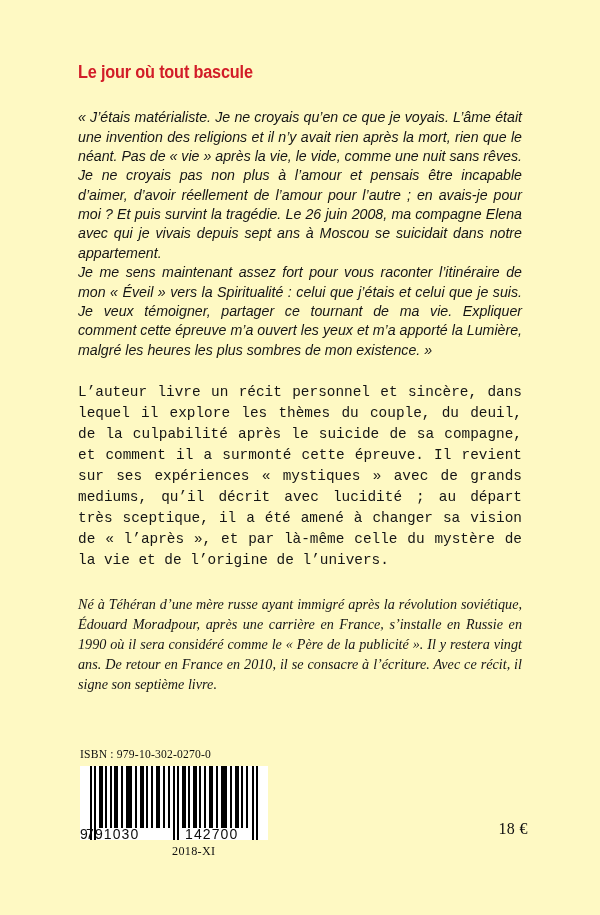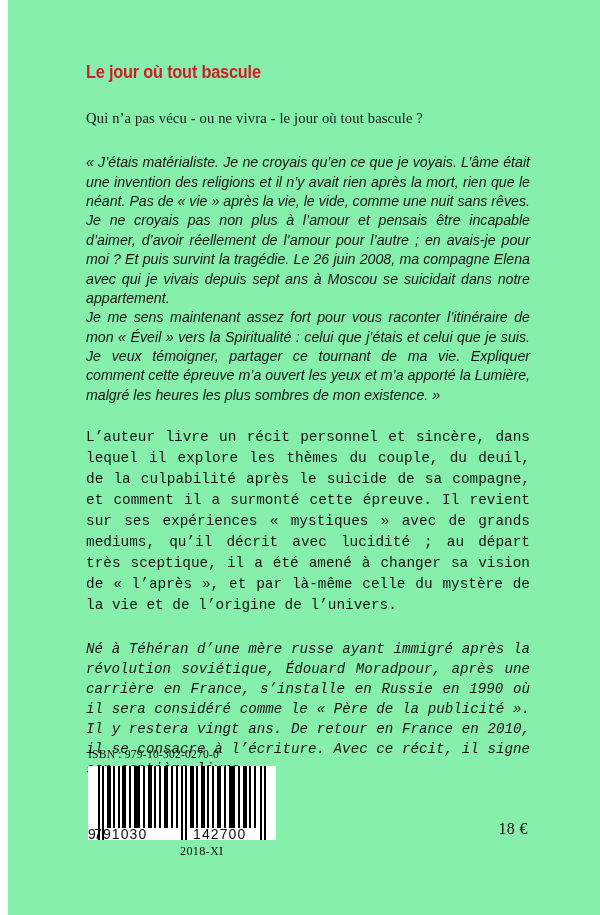--- a/index.html
+++ b/index.html
@@ -14,22 +14,21 @@
     position: relative;
     overflow: hidden;
     font-family: "Liberation Serif", "DejaVu Serif", serif;
     color: #1a1a1a;
     -webkit-font-smoothing: antialiased;
   }
 
   .page {
     position: absolute;
     inset: 0;
-    background: #86efac;
-    margin-left: 8px;
+    background: #fef9c3;
   }
 
   .content {
     position: absolute;
     left: 78px;
     top: 62px;
     width: 444px;
   }
 
   
@@ -77,21 +76,21 @@
     font-size: 14.4px;
     line-height: 1.46;
     text-align: justify;
     text-justify: inter-word;
     color: #151515;
     margin: 0 0 24px 0;
   }
 
   
   .bio-para {
-    font-family: Liberation Mono, monospace;
+    font-family: Liberation Serif, serif;
     font-style: italic;
     font-size: 14.2px;
     line-height: 1.405;
     text-align: justify;
     text-justify: inter-word;
     color: #151515;
     margin: 0;
   }
 
   
@@ -179,21 +178,20 @@
 </style>
 </head>
 <body>
 
 <div class="page">
 
   <div class="content">
 
     <h1 class="book-title">Le jour où tout bascule</h1>
 
-    <p class="tagline">Qui n’a pas vécu - ou ne vivra - le jour où tout bascule ?</p>
 
     <div class="quote-block">
       <p>« J’étais matérialiste. Je ne croyais qu’en ce que je voyais. L’âme était une invention des religions et il n’y avait rien après la mort, rien que le néant. Pas de « vie » après la vie, le vide, comme une nuit sans rêves. Je ne croyais pas non plus à l’amour et pensais être incapable d’aimer, d’avoir réellement de l’amour pour l’autre ; en avais-je pour moi ? Et puis survint la tragédie. Le 26 juin 2008, ma compagne Elena avec qui je vivais depuis sept ans à Moscou se suicidait dans notre appartement.</p>
       <p>Je me sens maintenant assez fort pour vous raconter l’itinéraire de mon « Éveil » vers la Spiritualité : celui que j’étais et celui que je suis. Je veux témoigner, partager ce tournant de ma vie. Expliquer comment cette épreuve m’a ouvert les yeux et m’a apporté la Lumière, malgré les heures les plus sombres de mon existence. »</p>
     </div>
 
     <p class="body-para">L’auteur livre un récit personnel et sincère, dans lequel il explore les thèmes du couple, du deuil, de la culpabilité après le suicide de sa compagne, et comment il a surmonté cette épreuve. Il revient sur ses expériences « mystiques » avec de grands mediums, qu’il décrit avec lucidité ; au départ très sceptique, il a été amené à changer sa vision de « l’après », et par là-même celle du mystère de la vie et de l’origine de l’univers.</p>
 
     <p class="bio-para">Né à Téhéran d’une mère russe ayant immigré après la révolution soviétique, Édouard Moradpour, après une carrière en France, s’installe en Russie en 1990 où il sera considéré comme le « Père de la publicité ». Il y restera vingt ans. De retour en France en 2010, il se consacre à l’écriture. Avec ce récit, il signe son septième livre.</p>
 

